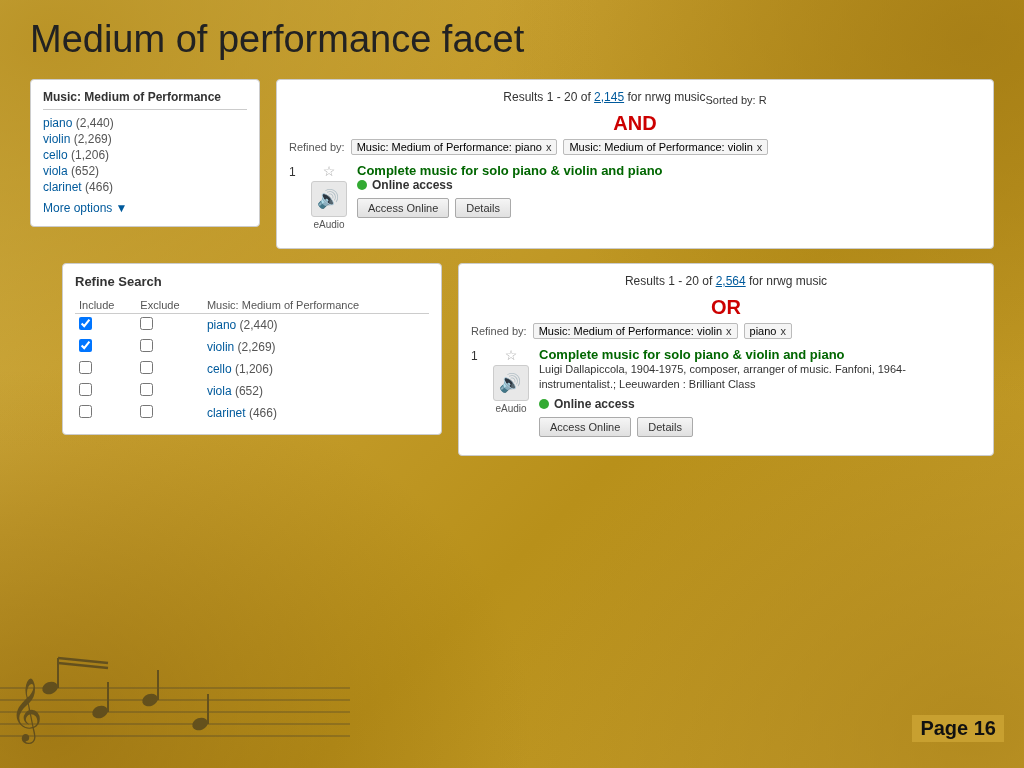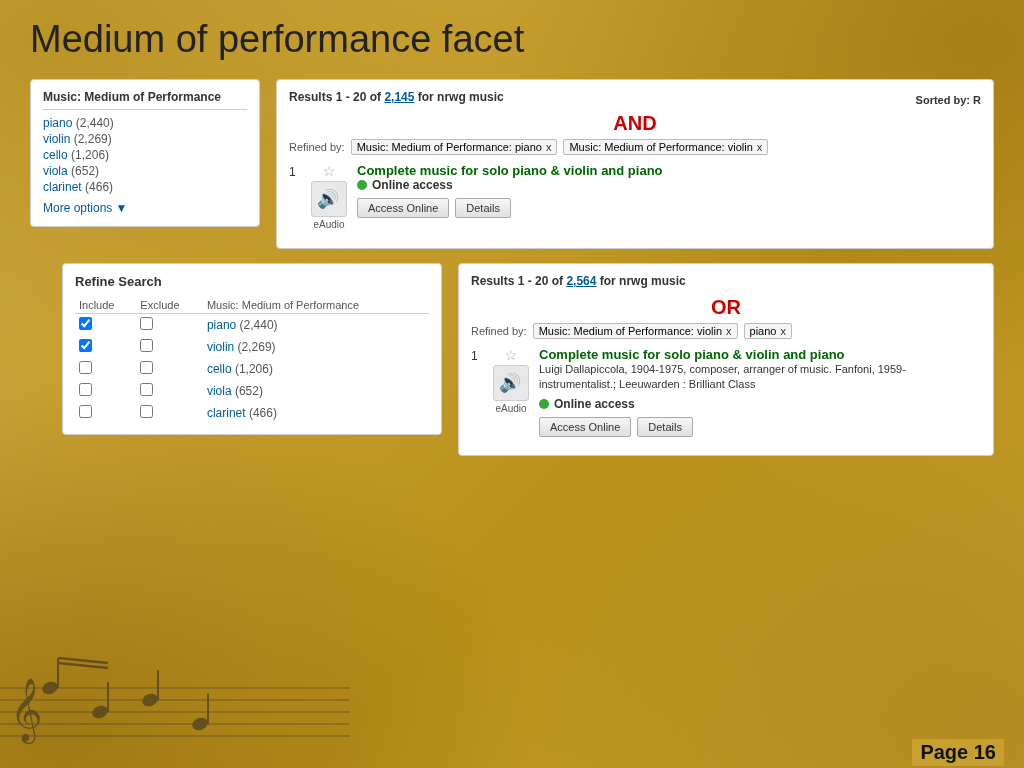--- a/index.html
+++ b/index.html
@@ -324,41 +324,40 @@
       width: 350px;
       height: 160px;
       z-index: 1;
       pointer-events: none;
       opacity: 0.5;
     }
 
     
     .page-number {
       position: absolute;
-      bottom: 2px;
+      bottom: 26px;
       right: 20px;
       font-size: 20px;
       font-weight: bold;
       color: #111;
       z-index: 10;
       background: #c8a030;
       padding: 2px 8px;
     }
 
     .sorted-by {
       color: #333;
       font-size: 11px;
     }
 
     .result-header-row {
       display: flex;
-      justify-content: space-between;
+      justify-content: center;
       align-items: center;
       margin-bottom: 2px;
-      font-weight: bold;
     }
   </style>
 </head>
 <body>
 
 <div class="bg-texture"></div>
 
 <svg class="music-notes" viewBox="0 0 350 160" xmlns="http://www.w3.org/2000/svg">
 
   <line x1="0" y1="80" x2="350" y2="80" stroke="#333" stroke-width="1"></line>
@@ -536,21 +535,21 @@
           <span class="result-number">1</span>
           <div class="result-icon-block">
             <span class="star-icon">☆</span>
             <div class="audio-icon">
               <span>🔊</span>
             </div>
             <span class="eaudio-label">eAudio</span>
           </div>
           <div class="result-details">
             <a class="result-title">Complete music for solo piano &amp; violin and piano</a>
-            <div class="result-meta">Luigi Dallapiccola, 1904-1975, composer, arranger of music. Fanfoni, 1959- instrumentalist.; Leeuwarden : Brilliant Class</div>
+            <div class="result-meta">Luigi Dallapiccola, 1904-1975, composer, arranger of music. Fanfoni, 1964- instrumentalist.; Leeuwarden : Brilliant Class</div>
             <div class="online-access">
               <span class="green-dot"></span>
               <span>Online access</span>
             </div>
             <div class="btn-row">
               <button class="btn">Access Online</button>
               <button class="btn">Details</button>
             </div>
           </div>
         </div>

